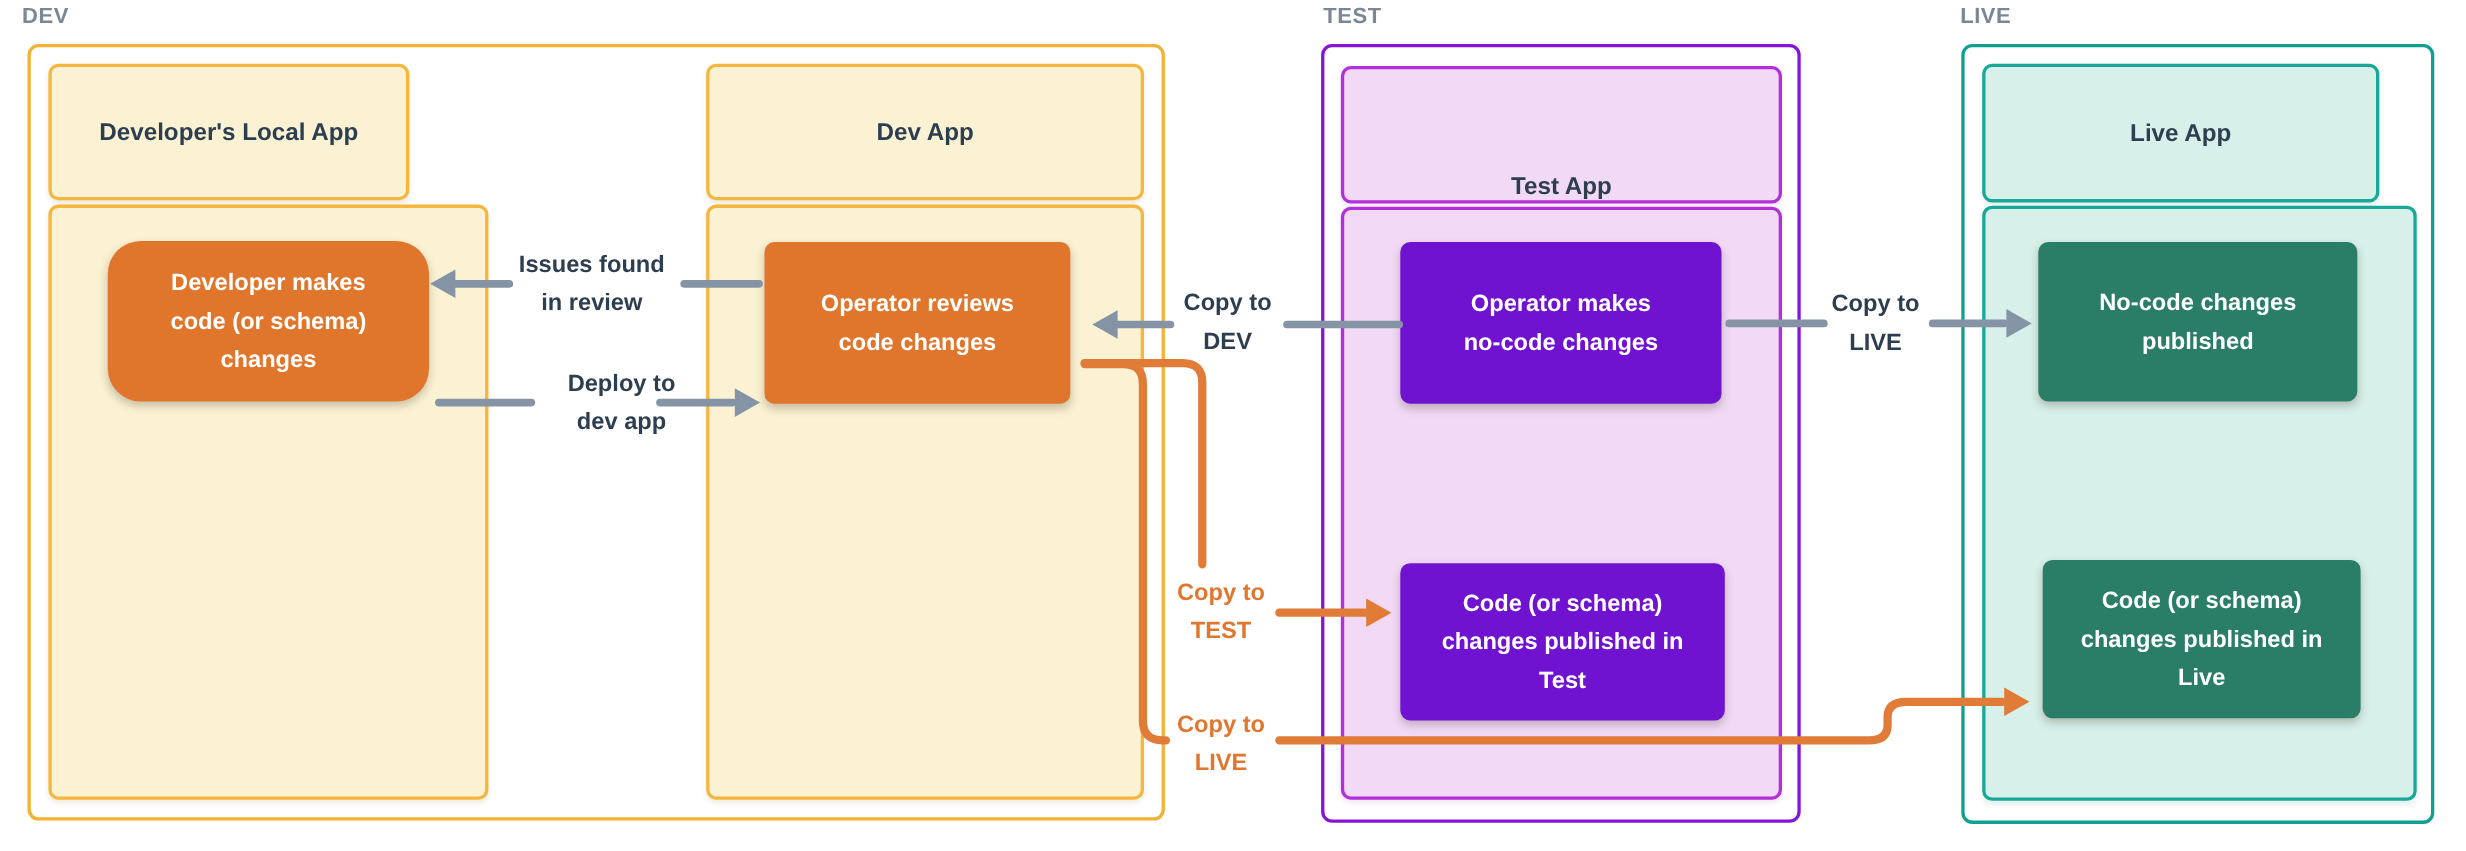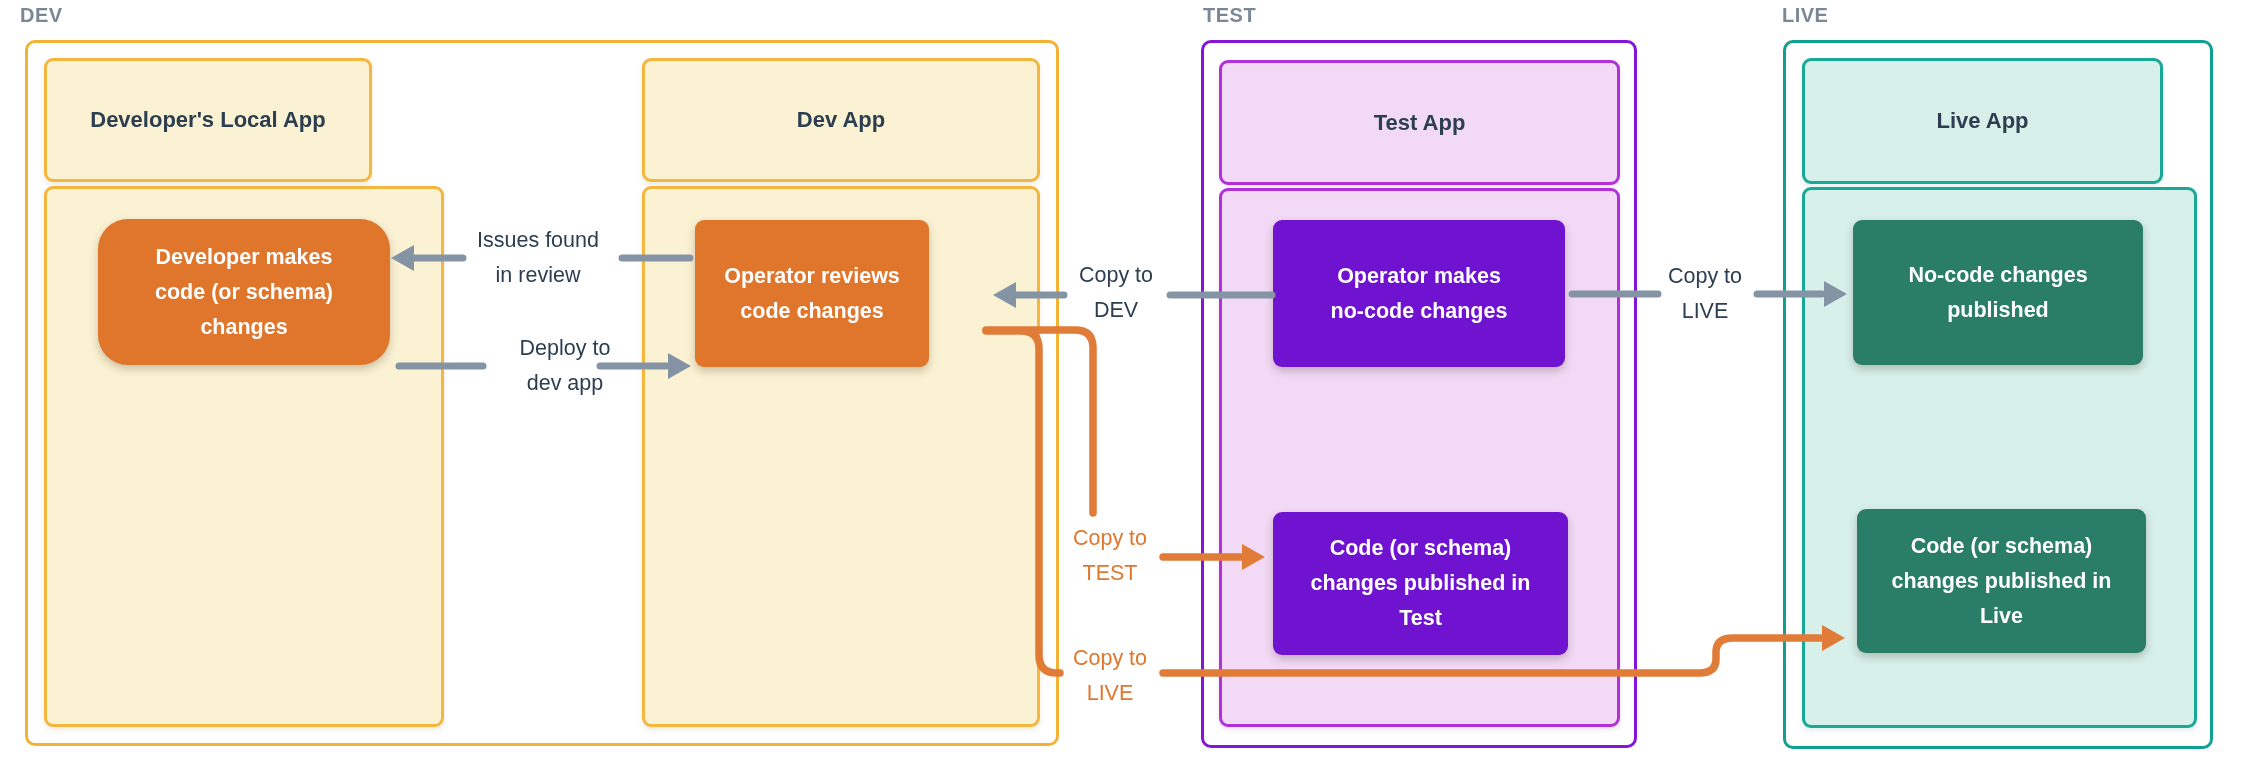--- a/index.html
+++ b/index.html
@@ -30,21 +30,21 @@
   .node{
     position:absolute;border-radius:9px;color:#ffffff;display:flex;align-items:center;justify-content:center;
     text-align:center;font-size:21.5px;line-height:35px;font-weight:700;white-space:pre-line;
     box-shadow:0 4px 8px rgba(60,40,20,0.25);box-sizing:border-box;padding:4px 10px;
   }
   .node.orange{background:#E0752C;}
   .node.purple{background:#7013D1;}
   .node.teal{background:#2A7D67;}
   .lbl{
     position:absolute;transform:translate(-50%,-50%);text-align:center;
-    font-size:21.5px;line-height:35px;font-weight:400;white-space:pre-line;
+    font-size:21.5px;line-height:35px;font-weight:700;white-space:pre-line;
   }
   .lbl.dark{color:#2C3E50;}
   .lbl.orange{color:#E0772F;}
   #arrows{position:absolute;left:0;top:0;width:2242px;height:774px;pointer-events:none;}
 </style>
 </head>
 <body>
 
 <div id="canvas">
 
@@ -56,35 +56,35 @@
   <div class="comp yellow header" style="left:44px;top:58px;width:328px;height:124px;">
     <div class="comp-title">Developer's Local App</div>
   </div>
   <div class="comp yellow" style="left:44px;top:186px;width:400px;height:541px;"></div>
   <div class="comp yellow header" style="left:642px;top:58px;width:398px;height:124px;">
     <div class="comp-title">Dev App</div>
   </div>
   <div class="comp yellow" style="left:642px;top:186px;width:398px;height:541px;"></div>
 
   <div class="section-outer test"></div>
-  <div class="comp pink header" style="left:1219px;top:60px;width:401px;height:125px;">
+  <div class="comp pink header" style="left:1219px;top:60px;width:401px;height:125px;align-items:flex-end;">
     <div class="comp-title">Test App</div>
   </div>
   <div class="comp pink" style="left:1219px;top:188px;width:401px;height:539px;"></div>
 
   <div class="section-outer live"></div>
   <div class="comp teal header" style="left:1802px;top:58px;width:361px;height:126px;">
     <div class="comp-title">Live App</div>
   </div>
   <div class="comp teal" style="left:1802px;top:187px;width:395px;height:541px;"></div>
 
   <div class="node orange" style="left:98px;top:219px;width:292px;height:146px;border-radius:30px;">Developer makes
 code (or schema)
 changes</div>
-  <div class="node orange" style="left:695px;top:220px;width:234px;height:147px;">Operator reviews
+  <div class="node orange" style="left:695px;top:220px;width:278px;height:147px;">Operator reviews
 code changes</div>
   <div class="node purple" style="left:1273px;top:220px;width:292px;height:147px;">Operator makes
 no-code changes</div>
   <div class="node purple" style="left:1273px;top:512px;width:295px;height:143px;">Code (or schema)
 changes published in
 Test</div>
   <div class="node teal" style="left:1853px;top:220px;width:290px;height:145px;">No-code changes
 published</div>
   <div class="node teal" style="left:1857px;top:509px;width:289px;height:144px;">Code (or schema)
 changes published in

